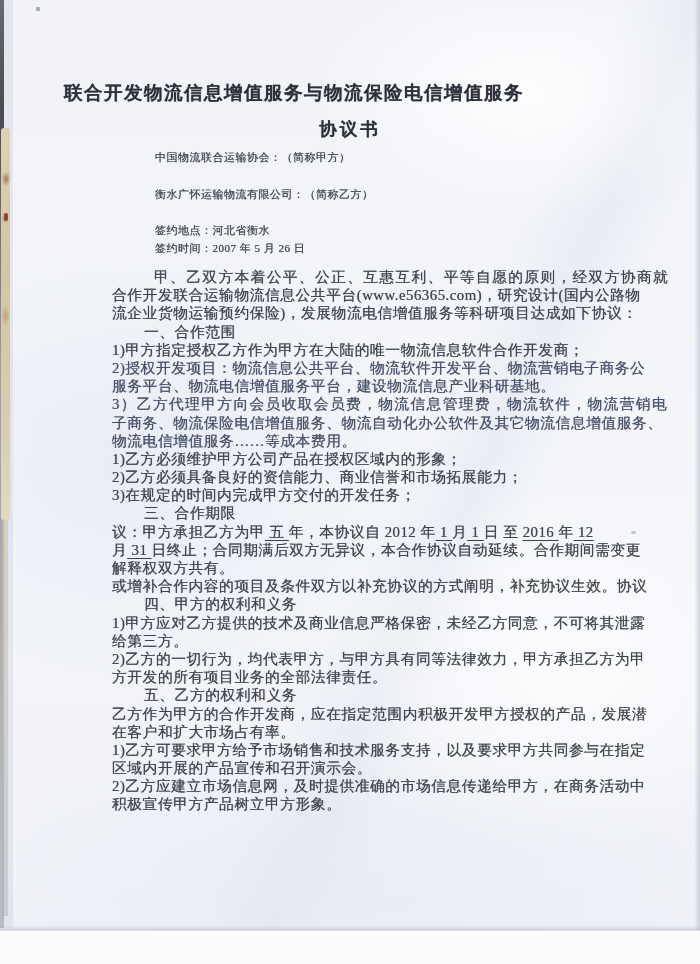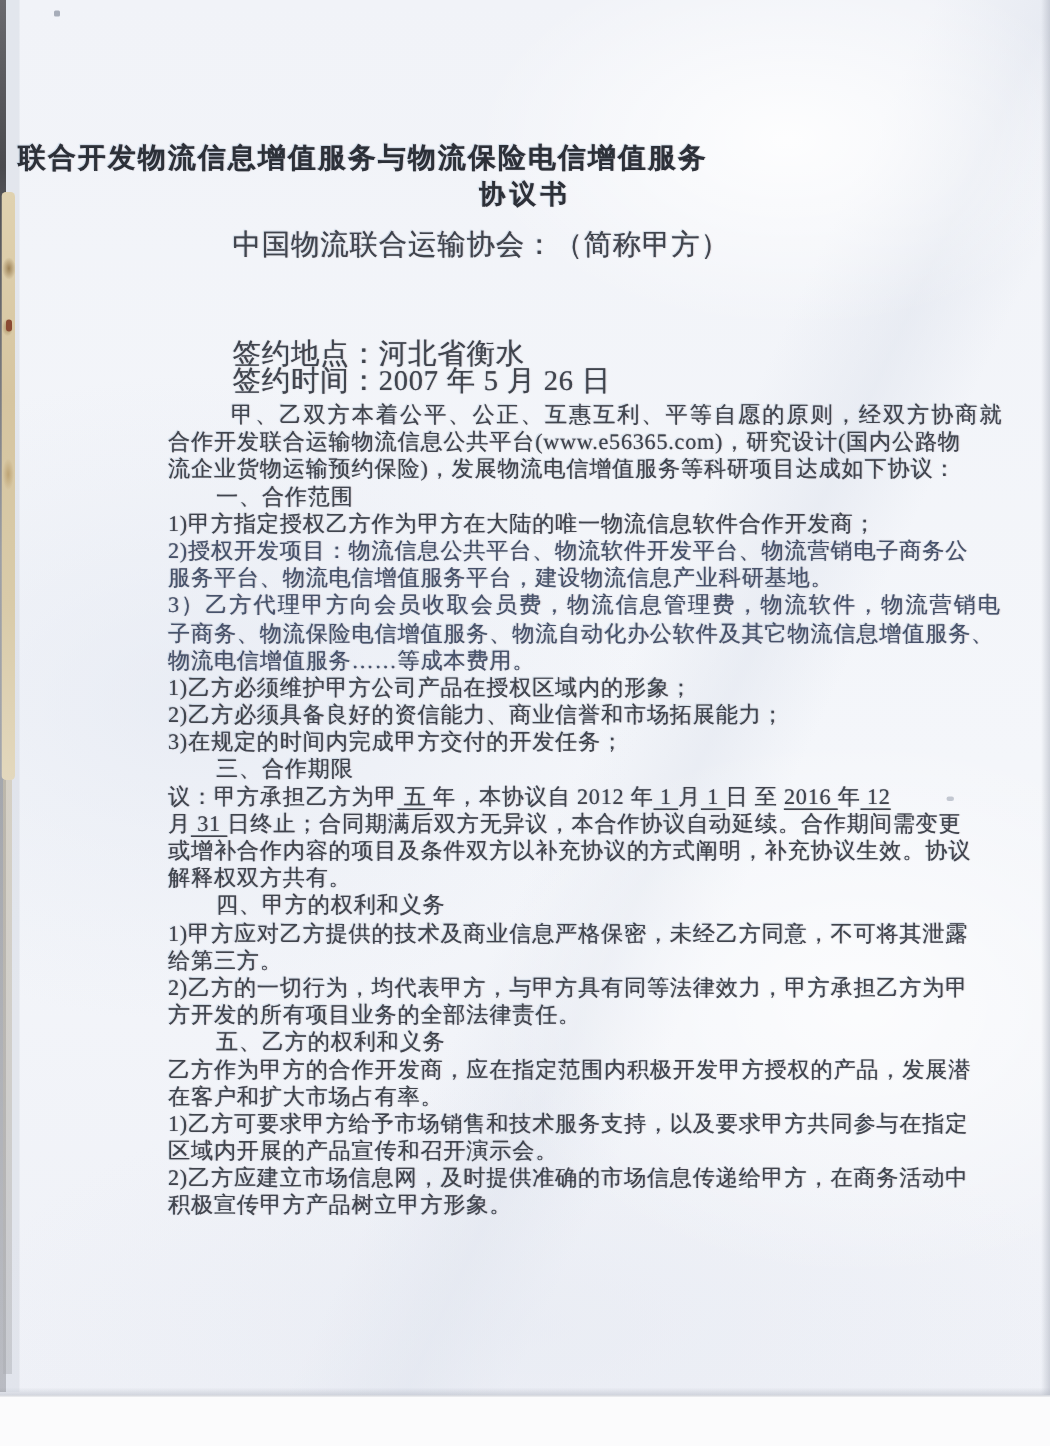--- a/index.html
+++ b/index.html
@@ -40,25 +40,25 @@
     background:linear-gradient(180deg,rgba(205,194,170,.6),rgba(170,172,178,.45));}
   .speck-red{position:absolute;left:4px;top:213px;width:4px;height:8px;background:#8a4a33;border-radius:2px;}
   .speck-gray{position:absolute;left:36px;top:7px;width:4px;height:4px;background:#a7adb9;border-radius:1px;}
   .speck-faint{position:absolute;left:631px;top:531px;width:5px;height:3px;background:#c2c7d1;border-radius:2px;}
   .edge-right{position:absolute;right:0;top:0;width:6px;height:930px;
     background:linear-gradient(270deg,rgba(175,180,192,.55),transparent);}
 
   
   .txt{color:var(--text,#40444d);
     text-shadow:0 0 .5px rgba(60,65,75,.55), .7px .2px .7px rgba(150,60,55,.13), -.7px -.2px .7px rgba(45,110,170,.16);}
-  .title1{position:absolute;left:0;top:80px;width:588px;margin:12px;
+  .title1{position:absolute;left:0;top:80px;width:588px;margin:0;text-align:center;
     font-size:18.5px;font-weight:bold;letter-spacing:1.5px;color:var(--title,#2c3038);}
   .title2{position:absolute;left:0;top:117px;width:700px;margin:0;text-align:center;
     font-size:17.5px;font-weight:bold;letter-spacing:3px;color:var(--title,#2c3038);}
-  .party{position:absolute;left:155px;font-size:19px;letter-spacing:.5px;}
+  .party{position:absolute;left:155px;font-size:11px;letter-spacing:.5px;}
   .party-a{top:150px;} .party-b{top:187px;}
   .sign-place{top:223px;} .sign-date{top:241px;}
 
   .body-lines{position:absolute;left:112px;top:268px;width:520px;}
   .line{height:18.2px;line-height:18.2px;font-size:14.8px;letter-spacing:.5px;white-space:nowrap;}
   .line.ind-para{padding-left:42px;}
   .line.ind-section{padding-left:32px;}
   .line.wide{letter-spacing:1.3px;}
   .line.tint{color:var(--tint,#47526b);}
   .line u{text-decoration:underline;text-underline-offset:3px;}
@@ -76,42 +76,43 @@
   <div class="edge-tan-lower"></div>
   <div class="speck-red"></div>
   <div class="speck-gray"></div>
   <div class="speck-faint"></div>
   <div class="edge-right"></div>
 
   <h1 class="title1 txt">联合开发物流信息增值服务与物流保险电信增值服务</h1>
   <h2 class="title2 txt">协议书</h2>
 
   <div class="party party-a txt">中国物流联合运输协会：（简称甲方）</div>
+  <div class="party party-b txt">衡水广怀运输物流有限公司：（简称乙方）</div>
   <div class="party sign-place txt">签约地点：河北省衡水</div>
   <div class="party sign-date txt">签约时间：2007 年 5 月 26 日</div>
 
   <div class="body-lines">
       <div class="line txt ind-para wide"><span>甲、乙双方本着公平、公正、互惠互利、平等自愿的原则，经双方协商就</span></div>
       <div class="line txt"><span>合作开发联合运输物流信息公共平台(www.e56365.com)，研究设计(国内公路物</span></div>
       <div class="line txt"><span>流企业货物运输预约保险)，发展物流电信增值服务等科研项目达成如下协议：</span></div>
       <div class="line txt ind-section"><span>一、合作范围</span></div>
       <div class="line txt"><span>1)甲方指定授权乙方作为甲方在大陆的唯一物流信息软件合作开发商；</span></div>
       <div class="line txt tint"><span>2)授权开发项目：物流信息公共平台、物流软件开发平台、物流营销电子商务公</span></div>
       <div class="line txt tint"><span>服务平台、物流电信增值服务平台，建设物流信息产业科研基地。</span></div>
       <div class="line txt wide tint"><span>3）乙方代理甲方向会员收取会员费，物流信息管理费，物流软件，物流营销电</span></div>
       <div class="line txt tint"><span>子商务、物流保险电信增值服务、物流自动化办公软件及其它物流信息增值服务、</span></div>
       <div class="line txt tint"><span>物流电信增值服务……等成本费用。</span></div>
       <div class="line txt"><span>1)乙方必须维护甲方公司产品在授权区域内的形象；</span></div>
       <div class="line txt"><span>2)乙方必须具备良好的资信能力、商业信誉和市场拓展能力；</span></div>
       <div class="line txt"><span>3)在规定的时间内完成甲方交付的开发任务；</span></div>
       <div class="line txt ind-section"><span>三、合作期限</span></div>
       <div class="line txt"><span>议：甲方承担乙方为甲</span><u> 五 </u><span>年，本协议自 2012 年</span><u> 1 </u><span>月</span><u> 1 </u><span>日 至 </span><u> 2016 </u><span>年</span><u> 12</u></div>
       <div class="line txt"><span>月</span><u> 31 </u><span>日终止；合同期满后双方无异议，本合作协议自动延续。合作期间需变更</span></div>
+      <div class="line txt"><span>解释权双方共有。</span></div>
       <div class="line txt"><span>或增补合作内容的项目及条件双方以补充协议的方式阐明，补充协议生效。协议</span></div>
-      <div class="line txt"><span>解释权双方共有。</span></div>
       <div class="line txt ind-section"><span>四、甲方的权利和义务</span></div>
       <div class="line txt"><span>1)甲方应对乙方提供的技术及商业信息严格保密，未经乙方同意，不可将其泄露</span></div>
       <div class="line txt"><span>给第三方。</span></div>
       <div class="line txt"><span>2)乙方的一切行为，均代表甲方，与甲方具有同等法律效力，甲方承担乙方为甲</span></div>
       <div class="line txt"><span>方开发的所有项目业务的全部法律责任。</span></div>
       <div class="line txt ind-section"><span>五、乙方的权利和义务</span></div>
       <div class="line txt"><span>乙方作为甲方的合作开发商，应在指定范围内积极开发甲方授权的产品，发展潜</span></div>
       <div class="line txt"><span>在客户和扩大市场占有率。</span></div>
       <div class="line txt"><span>1)乙方可要求甲方给予市场销售和技术服务支持，以及要求甲方共同参与在指定</span></div>
       <div class="line txt"><span>区域内开展的产品宣传和召开演示会。</span></div>

